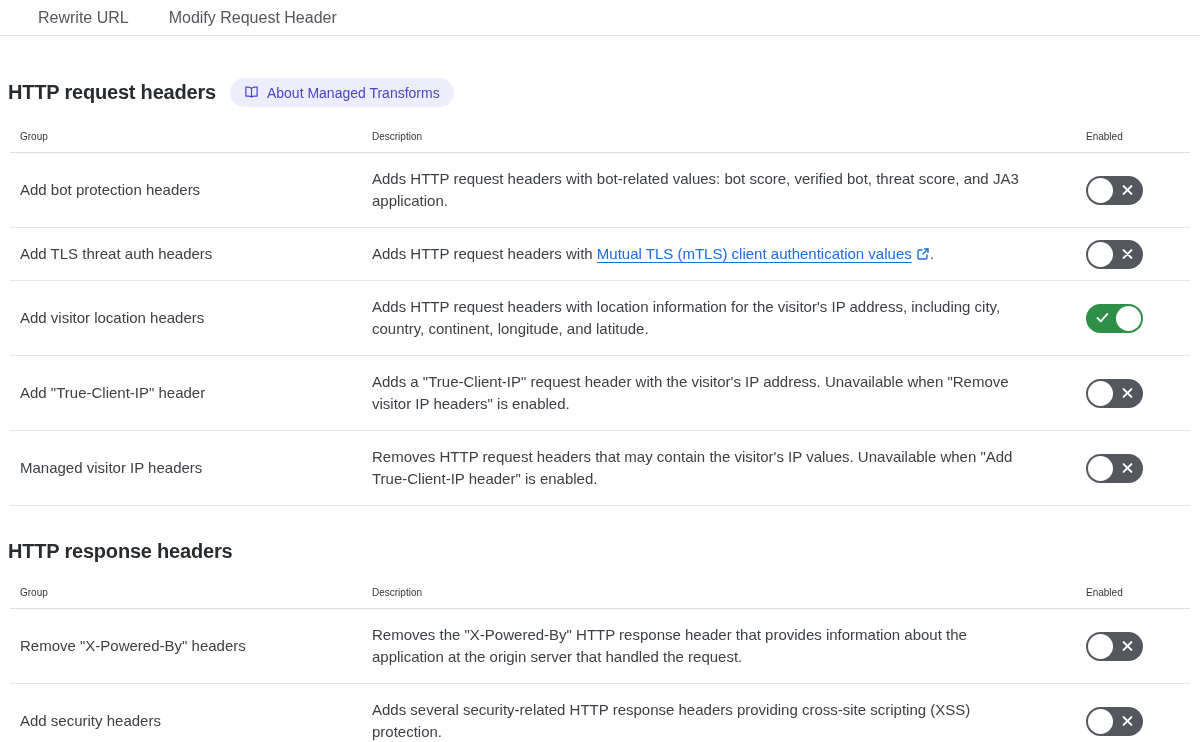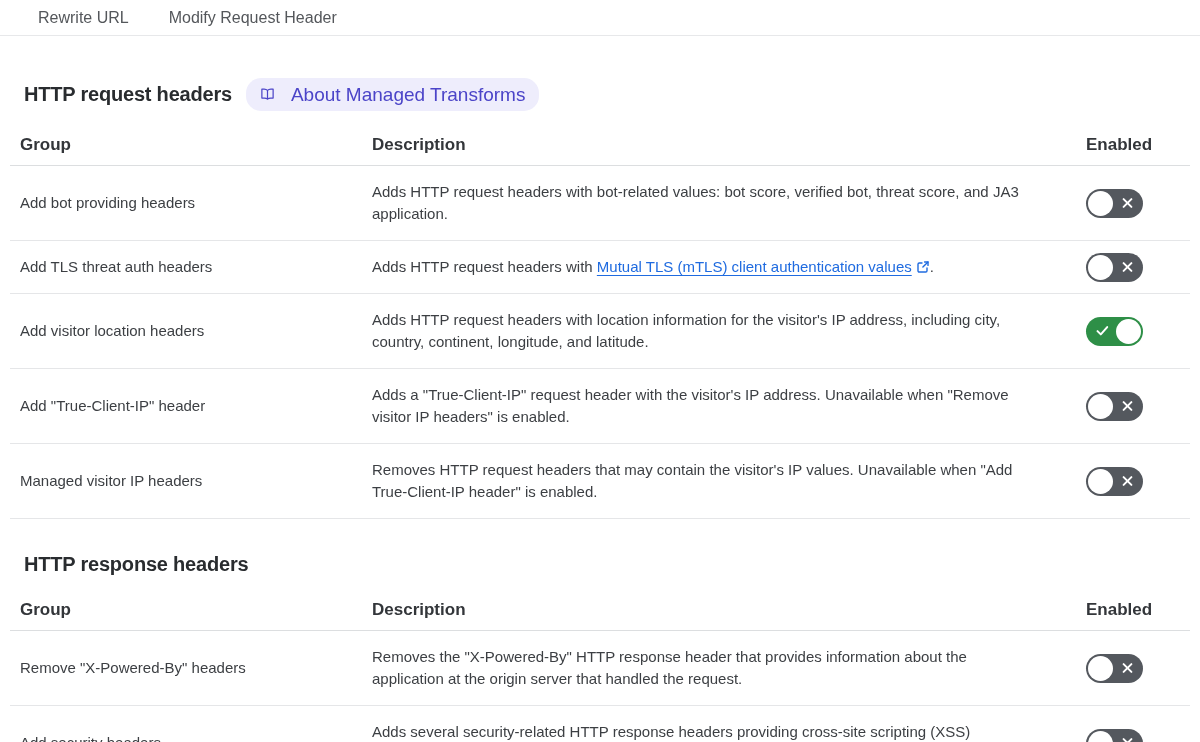--- a/index.html
+++ b/index.html
@@ -50,29 +50,28 @@
     align-items: center;
     gap: 14px;
     margin: 42px 10px 12px 8px;
   }
   .section-head.second { margin-top: 34px; text-align: right; }
   .section-title {
     font-size: 20px;
     font-weight: 700;
     color: #292c2f;
     letter-spacing: -0.2px;
-    margin-left: 16px;
   }
   .badge {
     display: inline-flex;
     align-items: center;
-    gap: 16px;
+    gap: 8px;
     background: var(--badge_bg, #eeedfc);
     color: var(--badge_text, #4b44c8);
-    font-size: 19px;
+    font-size: 14px;
     line-height: 1;
     padding: 7px 14px;
     border-radius: 15px;
     cursor: pointer;
     user-select: none;
   }
   .badge svg { display: block; }
 
   
   table.mt-table {
@@ -80,22 +79,22 @@
     margin: 0 10px;
     border-collapse: collapse;
     table-layout: fixed;
   }
   col.c-group { width: 352px; }
   col.c-desc  { width: 714px; }
   col.c-enabled { width: 114px; }
 
   .mt-table th {
     text-align: left;
-    font-size: 17px;
-    font-weight: 700;
+    font-size: 10px;
+    font-weight: 400;
     color: #33363a;
     padding: 12px 10px 10px 10px;
     border-bottom: 1px solid #dcdee0;
   }
   .mt-table td {
     font-size: 15px;
     color: #3c3f43;
     padding: 15px 10px;
     border-bottom: 1px solid #e5e6e8;
     vertical-align: middle;
@@ -168,21 +167,21 @@
     </colgroup>
   <thead>
     <tr>
       <th>Group</th>
       <th>Description</th>
       <th>Enabled</th>
     </tr>
   </thead>
   <tbody id="request-tbody">
   <tr>
-    <td class="group-cell">Add bot providing headers</td>
+    <td class="group-cell">Add bot protection headers</td>
     <td class="desc-cell">Adds HTTP request headers with bot-related values: bot score, verified bot, threat score, and JA3 application.</td>
     <td class="enabled-cell">
       <button type="button" class="toggle">
 
         <svg class="glyph cross" width="11" height="11" viewBox="0 0 11 11">
           <path d="M1.6 1.6 L9.4 9.4 M9.4 1.6 L1.6 9.4" stroke="#ffffff" stroke-width="2" stroke-linecap="round"></path>
         </svg>
         <span class="knob"></span>
       </button>
     </td>

